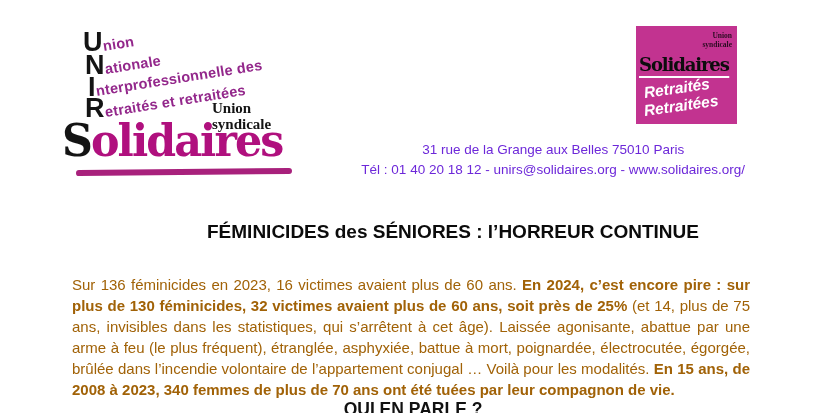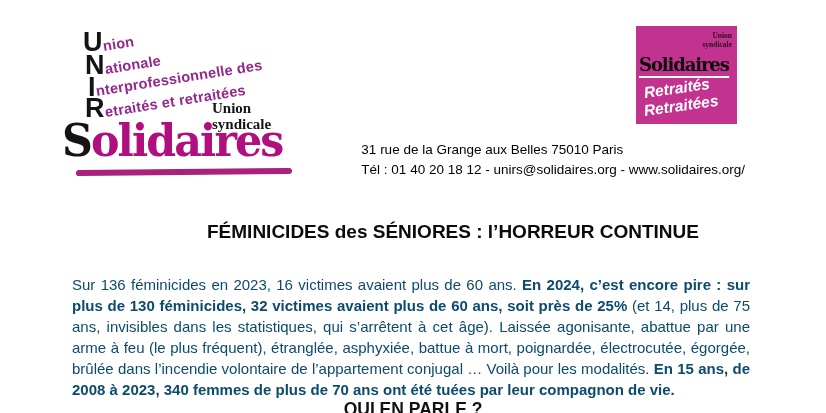--- a/index.html
+++ b/index.html
@@ -64,32 +64,32 @@
   .badge-r1, .badge-r2 {
     position:absolute; left:8px; color:#ffffff; font-weight:700;
     font-style:italic; font-size:15.5px; white-space:nowrap;
     transform:rotate(-8deg); transform-origin:0 50%;
   }
   .badge-r1 { top:58px; }
   .badge-r2 { top:76px; }
 
   
   .address {
-    position:absolute; right:81px; top:140px; text-align:left;
-    font-size:13.5px; line-height:20px; color:#000000;
+    position:absolute; right:81px; top:140px; text-align:center;
+    font-size:13.5px; line-height:20px; color:#6d28d9;
   }
 
   
   .doc-title {
     position:absolute; left:0; top:221px; width:100%; text-align:center;
     font-weight:700; font-size:19px; color:#0b0b0b; letter-spacing:0;padding-left:40px;
   }
   .doc-body {
     position:absolute; left:72px; top:259px; width:678px;
-    font-size:15px; line-height:21px; text-align:justify; color:#0c4a6e;
+    font-size:15px; line-height:21px; text-align:justify; color:#a16207;
   }
   .doc-body b { font-weight:700; }
   .next-heading {
     position:absolute; left:0; top:399px; width:100%; text-align:center;
     font-weight:700; font-size:17.5px; color:#111;
   }
 </style>
 </head>
 <body>
 

